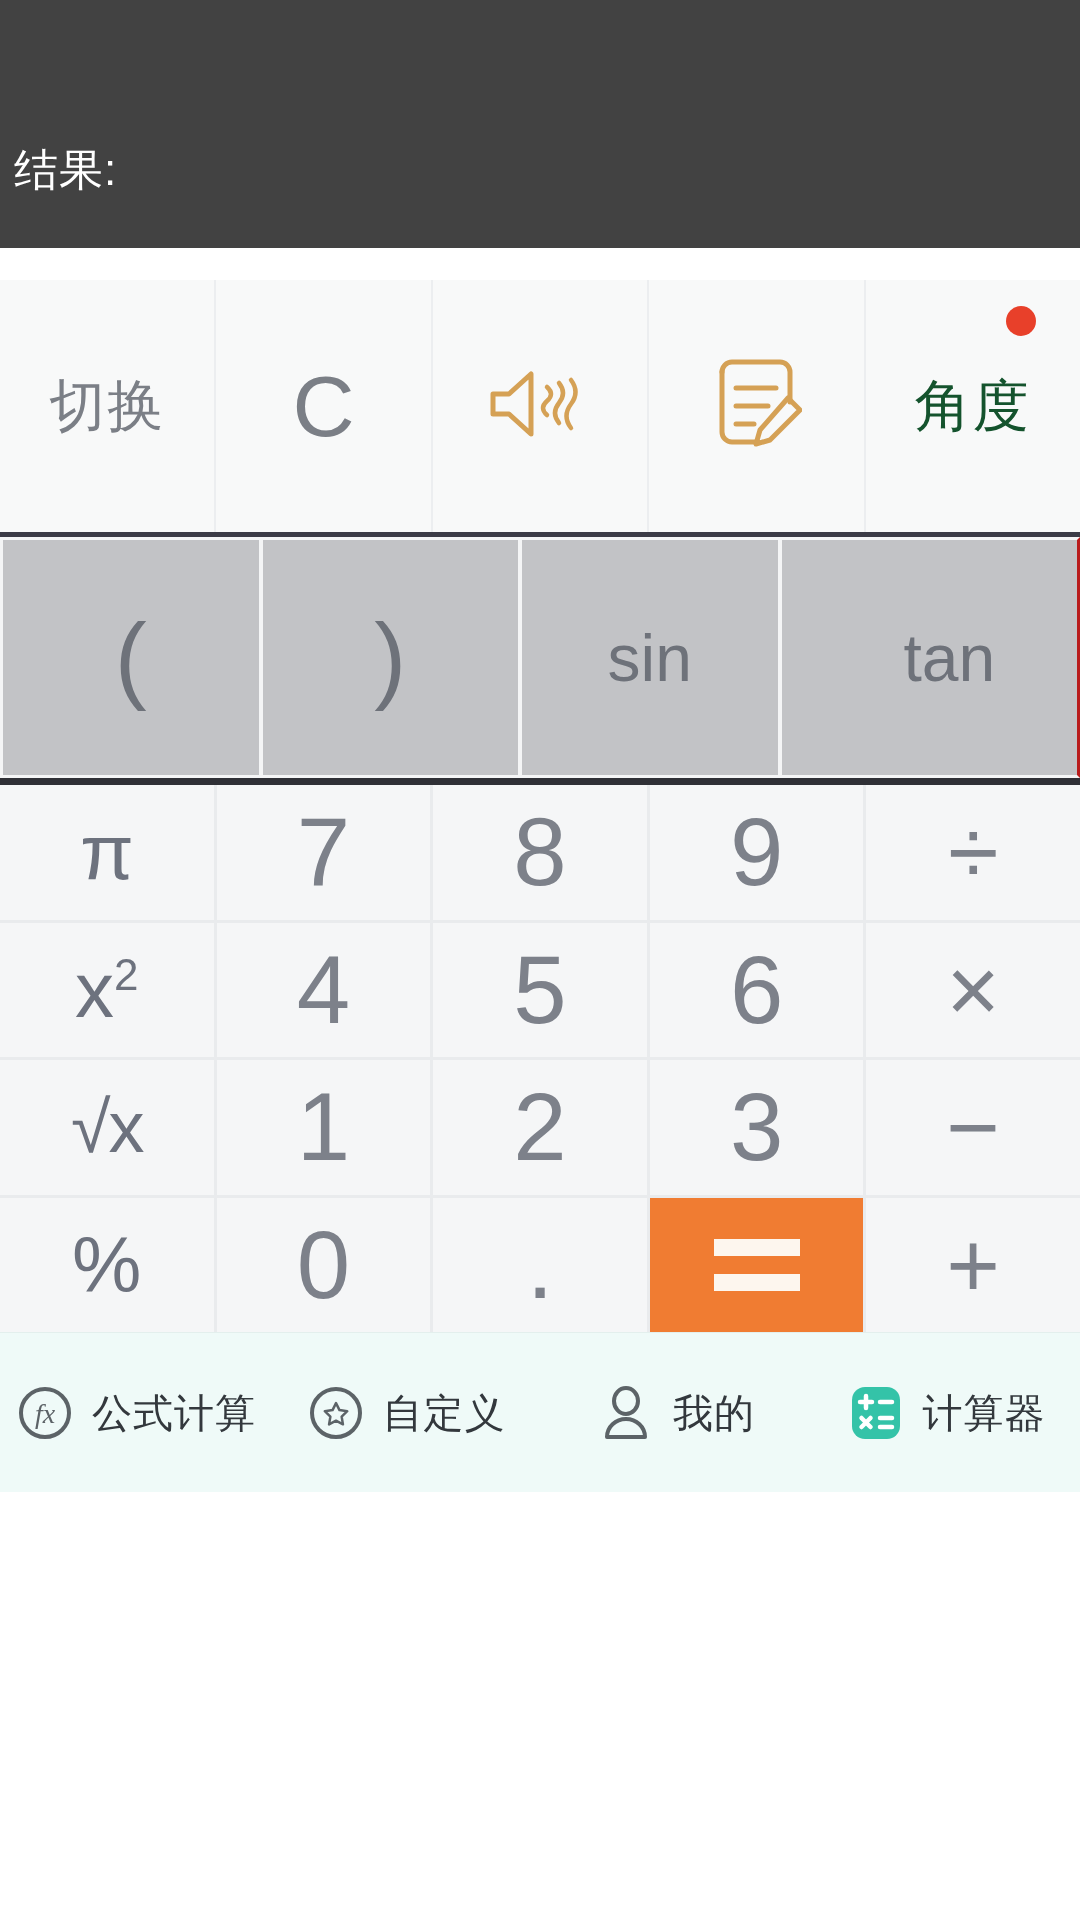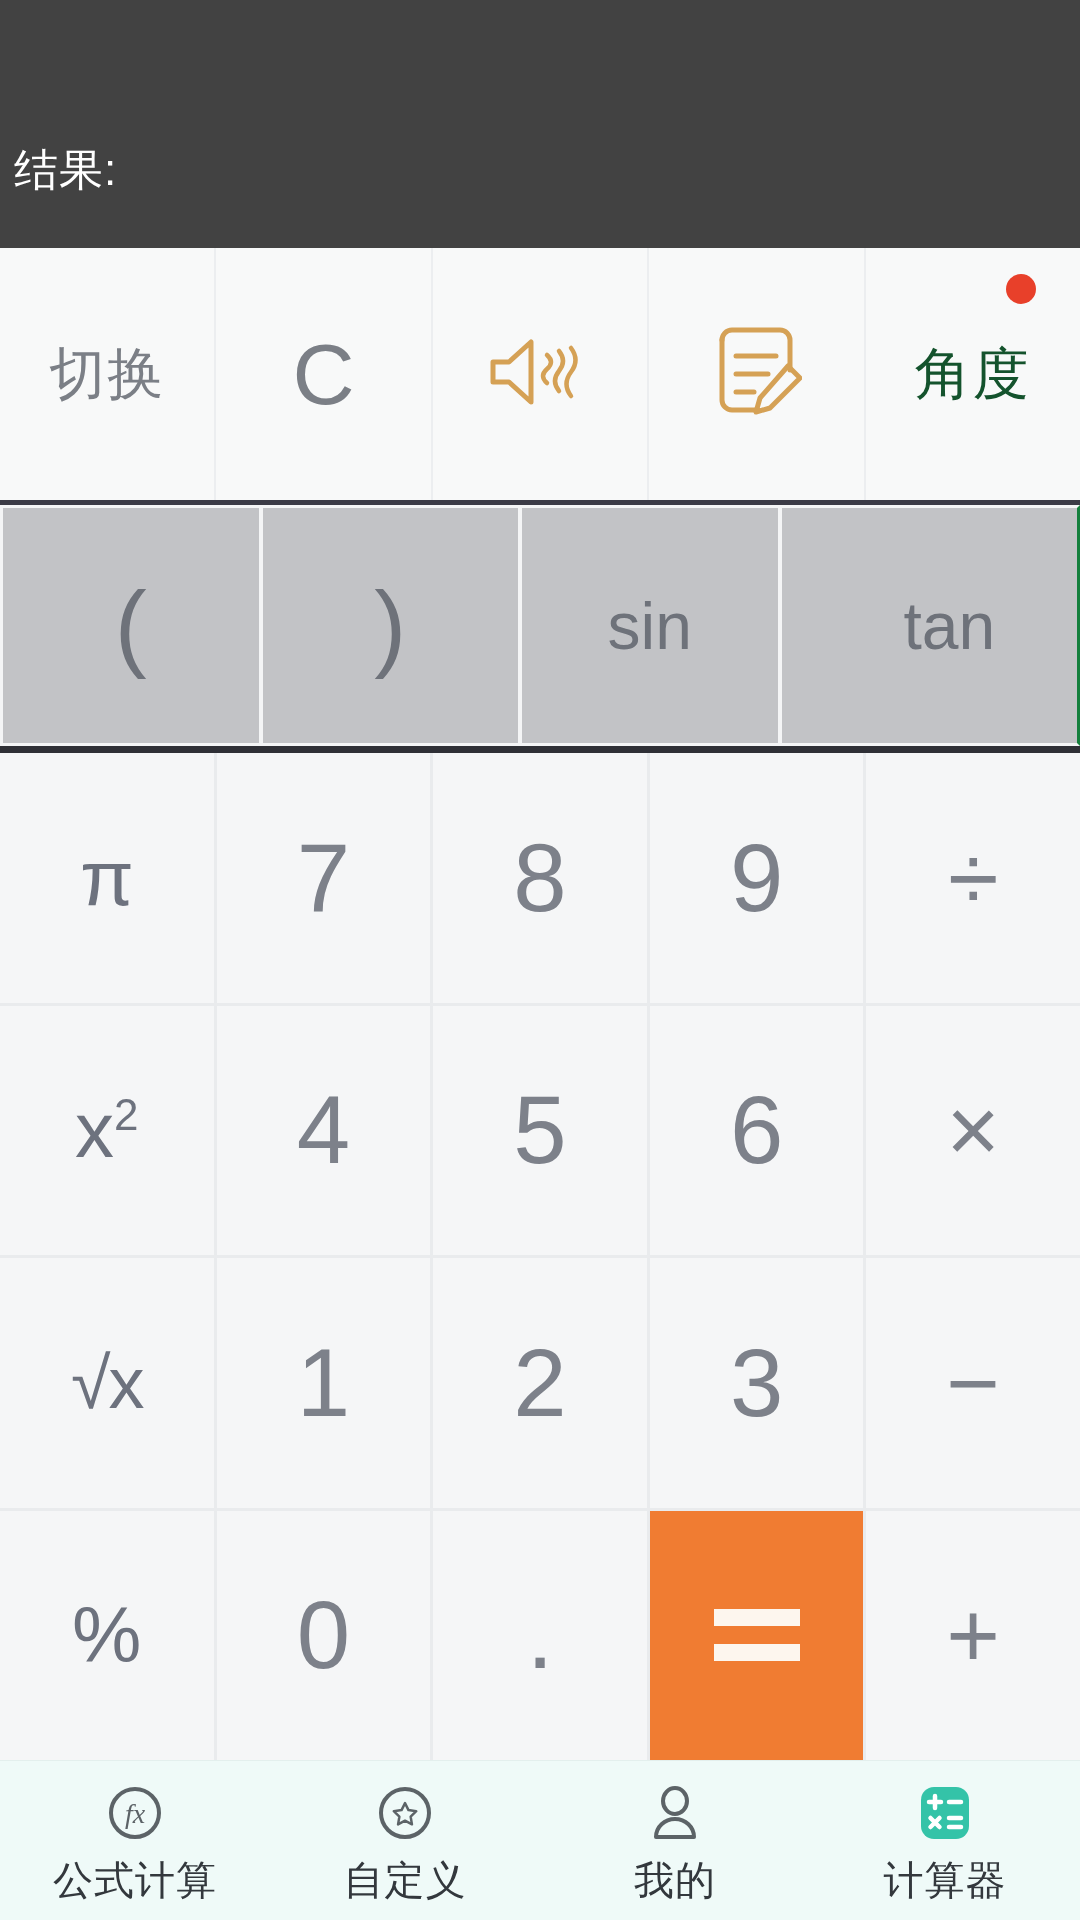--- a/index.html
+++ b/index.html
@@ -3,21 +3,21 @@
 <meta charset="utf-8">
 <style>
   * { box-sizing: border-box; margin: 0; padding: 0; }
   html, body {
     width: 1080px; height: 1920px;
     background: #ffffff;
     font-family: "Liberation Sans", "DejaVu Sans", sans-serif;
     overflow: hidden;
   }
   .app {
-    width: 1080px; height: 1920px;
+    width: 1080px; height: 1492px;
     display: flex; flex-direction: column;
     background: #ffffff;
   }
 
   
   .display {
     height: 248px;
     background: #424242;
     position: relative;
     flex: 0 0 auto;
@@ -33,20 +33,21 @@
     white-space: nowrap;
   }
 
   
   .toolbar {
     height: 257px;
     display: flex;
     background: #f7f8f8;
     border-bottom: 5px solid #3b3b46;
     flex: 0 0 auto;
+    margin-top: 32px;
   }
   .tool-cell {
     flex: 1 1 0;
     position: relative;
     display: flex;
     align-items: center;
     justify-content: center;
     background: #f8f9f9;
     border-right: 2px solid #eceef0;
   }
@@ -85,21 +86,21 @@
     flex: 1 1 0;
     display: flex;
     align-items: center;
     justify-content: center;
     background: #c2c3c6;
     border-right: 4px solid #f4f5f6;
     border-top: 3px solid #f4f5f6;
     border-bottom: 3px solid #f4f5f6;
   }
   .func-cell:first-child { border-left: 3px solid #f4f5f6; }
-  .func-cell:last-child { border-right: 3px solid #15803d; padding-left: 40px; }
+  .func-cell:last-child { border-right: 3px solid #b91c1c; padding-left: 40px; }
   .func-label {
     font-size: 66px;
     color: #6e727a;
     line-height: 1;
     font-weight: 400;
   }
   .func-label.paren { font-size: 96px; font-weight: 300; }
 
   
   .keypad {
@@ -152,21 +153,21 @@
   .bottom-nav {
     height: 160px;
     background: #effaf8;
     display: flex;
     flex: 0 0 auto;
     border-top: 1px solid #e3efed;
   }
   .nav-item {
     flex: 1 1 0;
     display: flex;
-    flex-direction: column;
+    flex-direction: row;
     align-items: center;
     justify-content: center;
     gap: 16px;
   }
   .nav-icon {
     width: 62px; height: 62px;
     display: flex; align-items: center; justify-content: center;
   }
   .nav-label {
     font-size: 40px;

